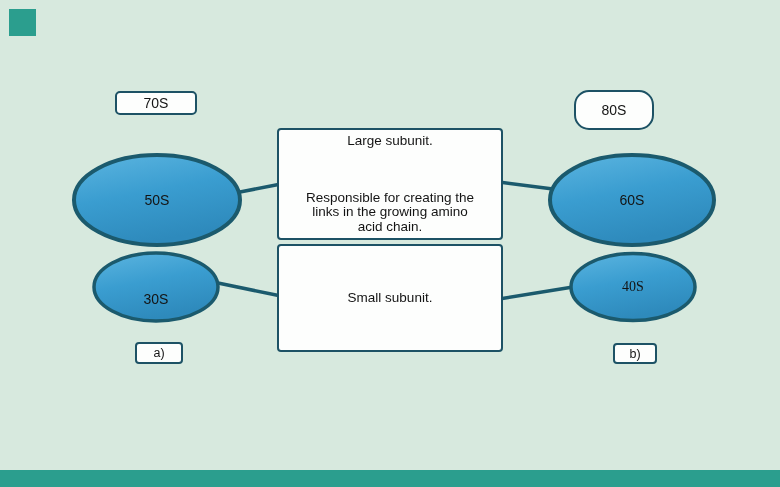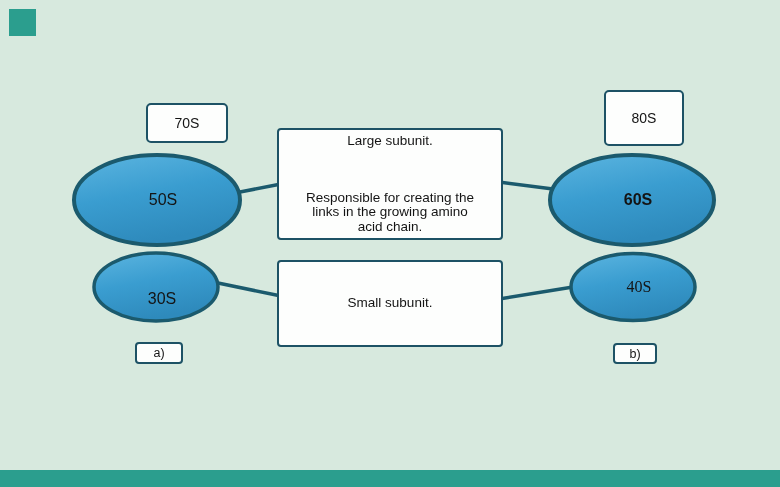--- a/index.html
+++ b/index.html
@@ -57,23 +57,22 @@
     border-radius:4px;
     display:flex;flex-direction:column;
     align-items:center;justify-content:center;
     text-align:center;
     font-size:13.5px;line-height:14.5px;
   }
   .note-body{width:180px;}
   .ellipse-label{
     position:absolute;
     transform:translate(-50%,-50%);
-    font-size:16px;
+    font-size:14px;
     white-space:nowrap;
-    margin-left:6px;
   }
 </style>
 </head>
 <body>
 
 <div class="stage">
 
   <div class="corner-accent"></div>
   <div class="footer-bar"></div>
 
@@ -92,35 +91,35 @@
     <line x1="499" y1="299" x2="573" y2="287" stroke="#1b5a6d" stroke-width="3.5"></line>
 
     <ellipse cx="157" cy="200" rx="83" ry="45" fill="url(#ellipseGrad)" stroke="#1b5a6d" stroke-width="4"></ellipse>
     <ellipse cx="156" cy="287" rx="62" ry="34" fill="url(#ellipseGrad)" stroke="#1b5a6d" stroke-width="3.5"></ellipse>
     <ellipse cx="632" cy="200" rx="82" ry="45" fill="url(#ellipseGrad)" stroke="#1b5a6d" stroke-width="4"></ellipse>
     <ellipse cx="633" cy="287" rx="62" ry="33.5" fill="url(#ellipseGrad)" stroke="#1b5a6d" stroke-width="3.5"></ellipse>
   </svg>
 
   <div class="ellipse-label" style="left:157px;top:200px;">50S</div>
   <div class="ellipse-label" style="left:156px;top:299px;">30S</div>
-  <div class="ellipse-label" style="left:632px;top:200px;font-weight:bold;">60S</div>
+  <div class="ellipse-label" style="left:632px;top:200px;">60S</div>
   <div class="ellipse-label" style="left:633px;top:287px;font-family:Liberation Serif, serif;">40S</div>
 
-  <div class="tag-box" style="left:115px;top:103px;width:82px;height:40px;margin-left:31px;">
+  <div class="tag-box" style="left:115px;top:91px;width:82px;height:24px;">
     <span>70S</span>
   </div>
-  <div class="tag-box" style="left:604px;top:90px;width:80px;height:56px;">
+  <div class="tag-box" style="left:574px;top:90px;width:80px;height:40px;border-radius:15px;">
     <span>80S</span>
   </div>
 
   <div class="note-box" style="left:277px;top:128px;width:226px;height:112px;gap:42px;">
     <div class="note-title">Large subunit.</div>
     <div class="note-body">Responsible for creating the links in the growing amino acid chain.</div>
   </div>
-  <div class="note-box" style="left:277px;top:260px;width:226px;height:87px;">
+  <div class="note-box" style="left:277px;top:244px;width:226px;height:108px;">
     <div class="note-title">Small subunit.</div>
   </div>
 
   <div class="caption-box" style="left:135px;top:342px;width:48px;height:22px;">
     <span>a)</span>
   </div>
   <div class="caption-box" style="left:613px;top:343px;width:44px;height:21px;">
     <span>b)</span>
   </div>
 

